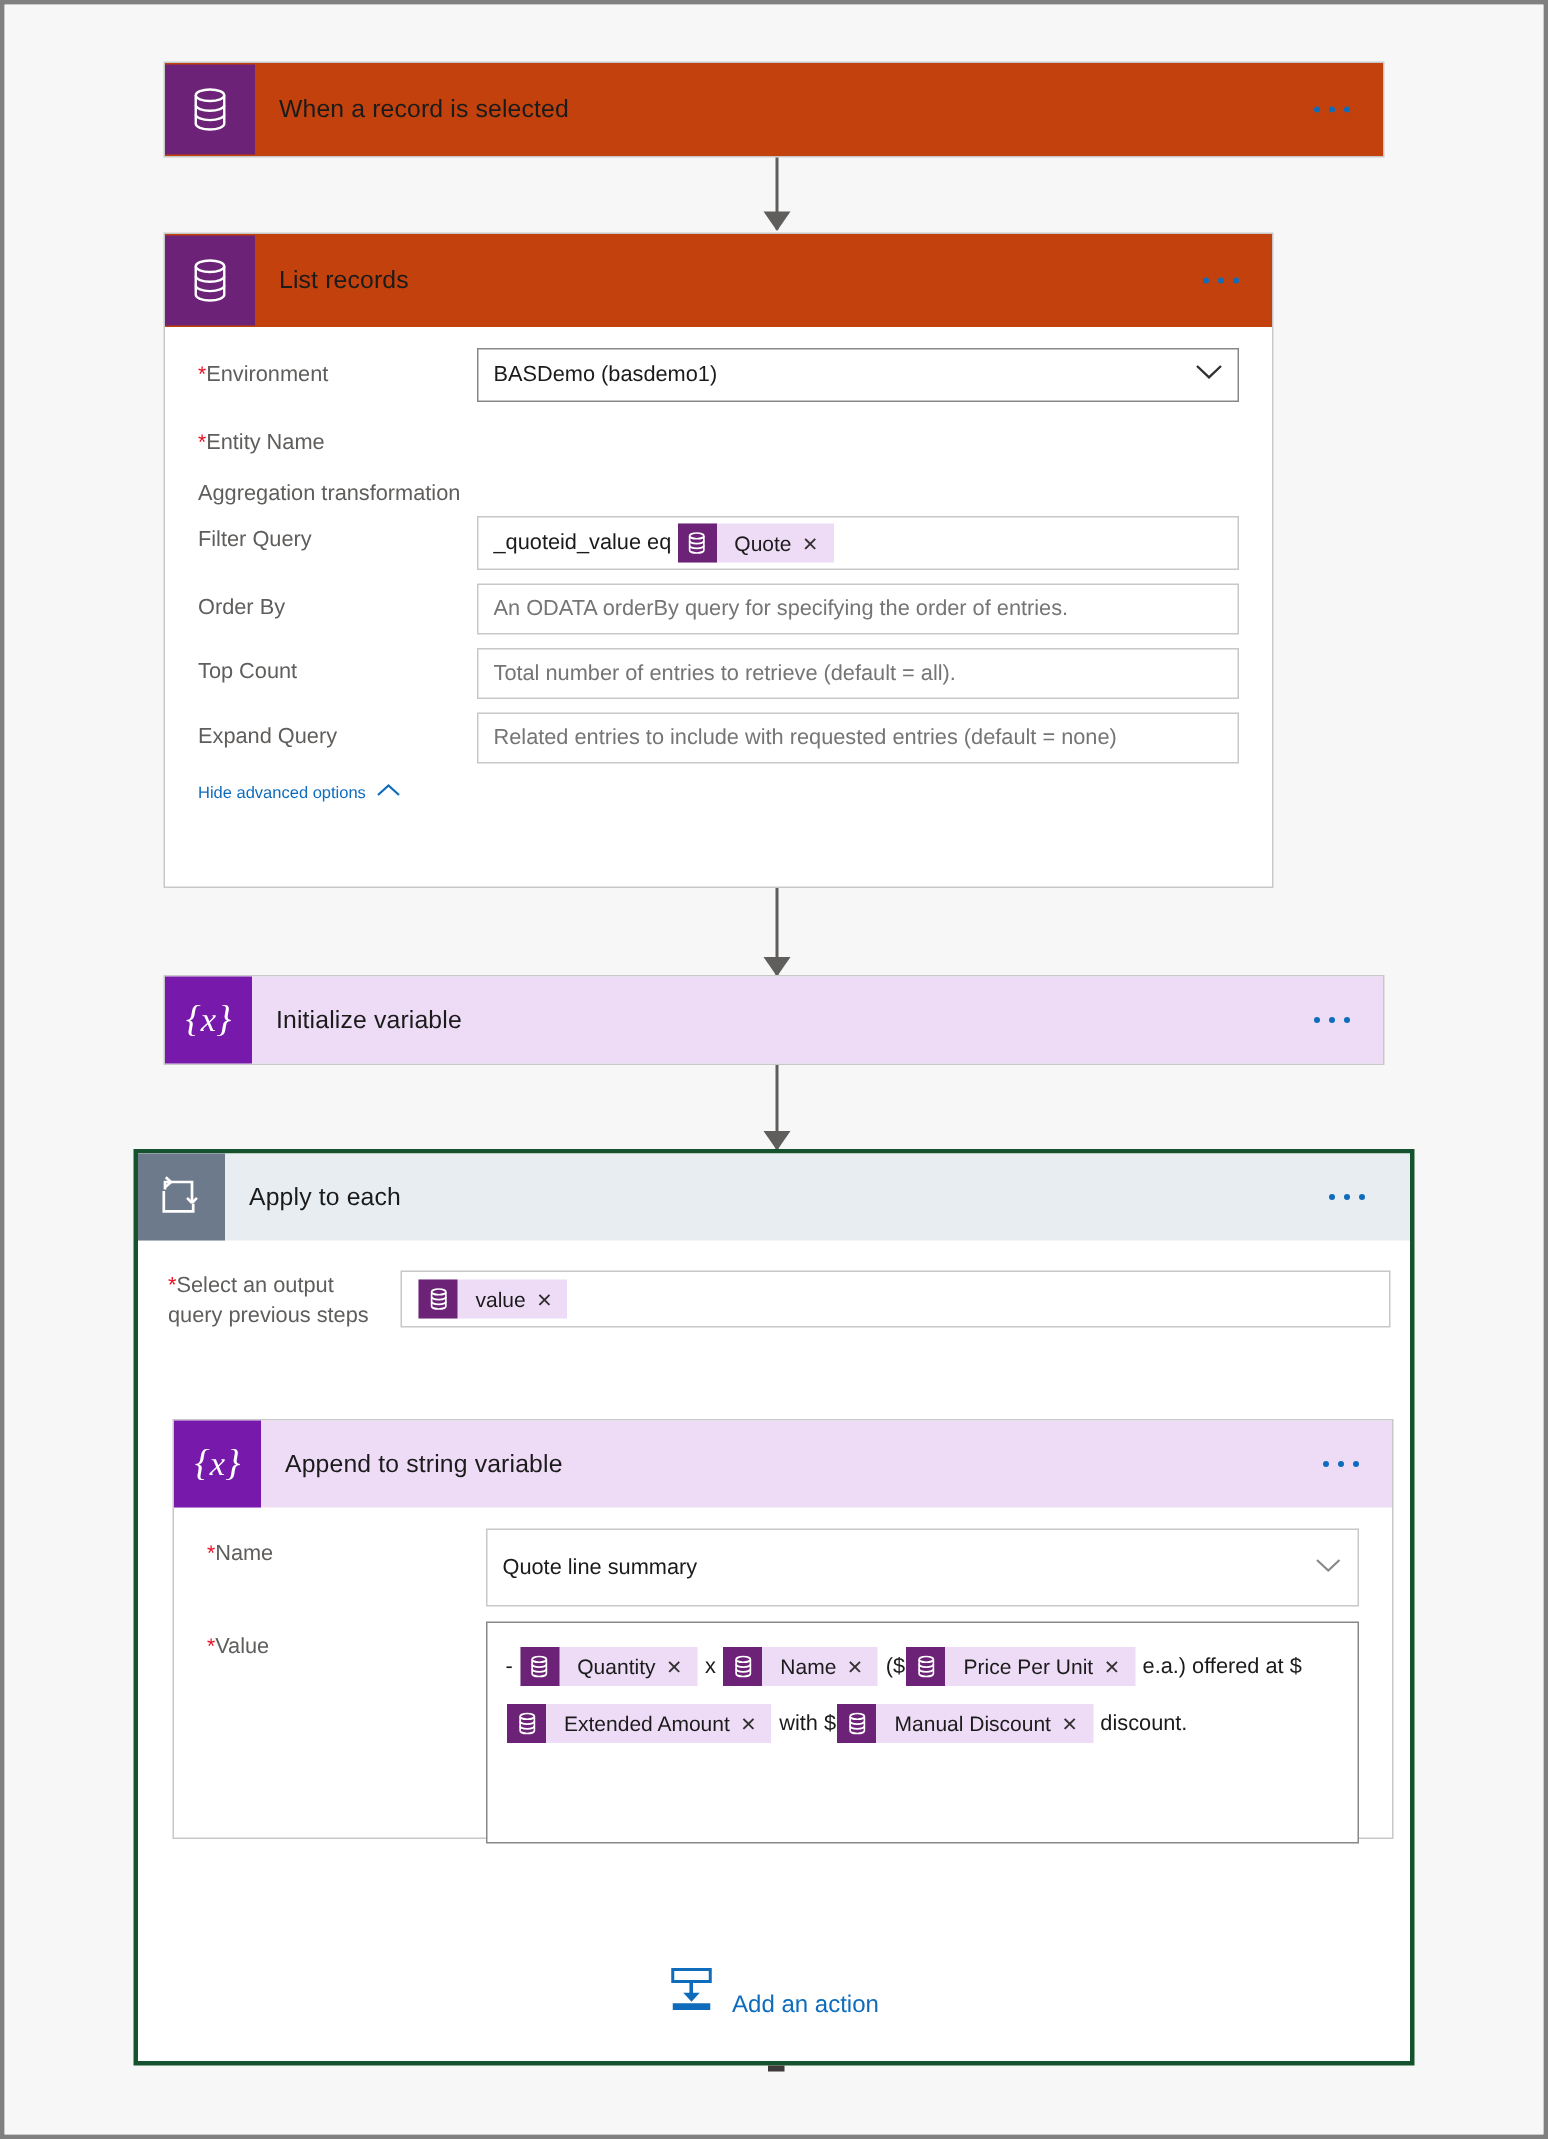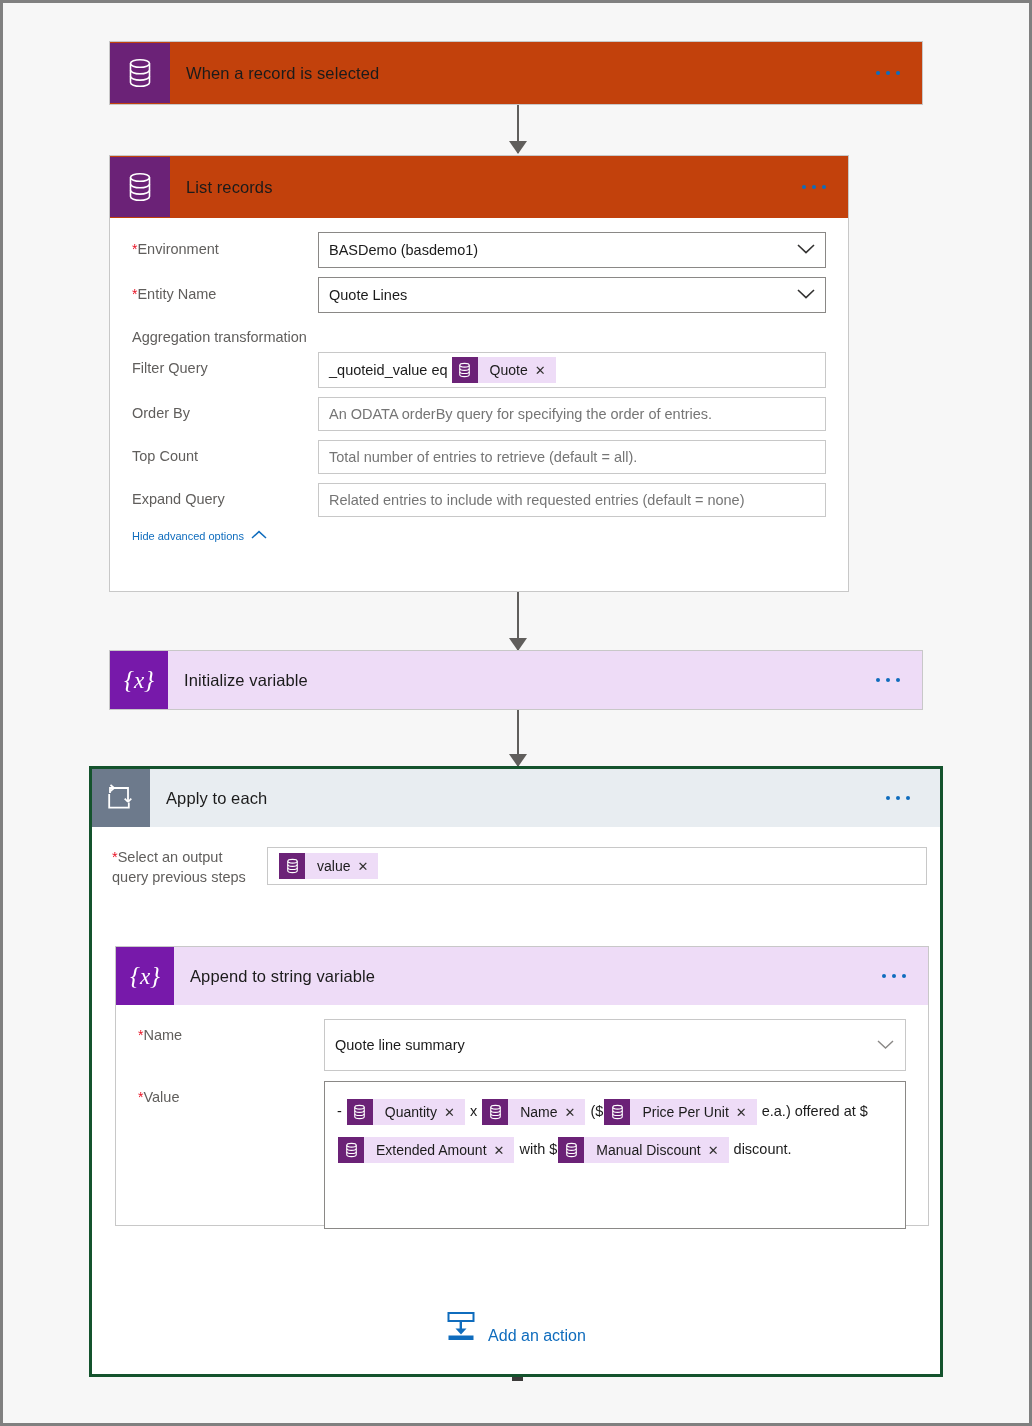--- a/index.html
+++ b/index.html
@@ -290,28 +290,20 @@
             <svg width="18" height="12" viewBox="0 0 18 12">
                 <path d="M1 2 L9 9.6 L17 2" stroke="#323130" stroke-width="1.6" fill="none"></path>
               </svg>
           </span>
         </div>
       </div>
 
       
       <div class="row">
         <div class="lbl"><span class="req">*</span><span>Entity Name</span></div>
-        <div class="field" style="height:36px;">
-          <span>Quote Lines</span>
-          <span class="chev">
-            <svg width="18" height="12" viewBox="0 0 18 12">
-                <path d="M1 2 L9 9.6 L17 2" stroke="#323130" stroke-width="1.6" fill="none"></path>
-              </svg>
-          </span>
-        </div>
       </div>
 
       
       <div class="row" style="margin-bottom:5px;">
         <div class="lbl" style="padding-top:6px;"><span>Aggregation transformation</span></div>
       </div>
 
       
       <div class="row">
         <div class="lbl" style="padding-top:7px;"><span>Filter Query</span></div>

